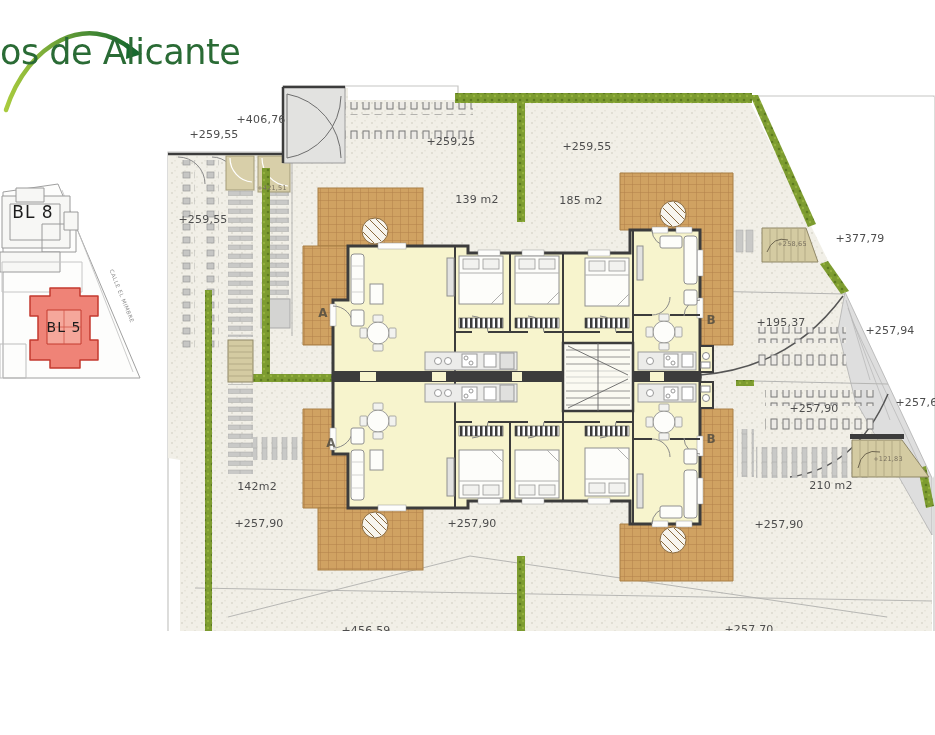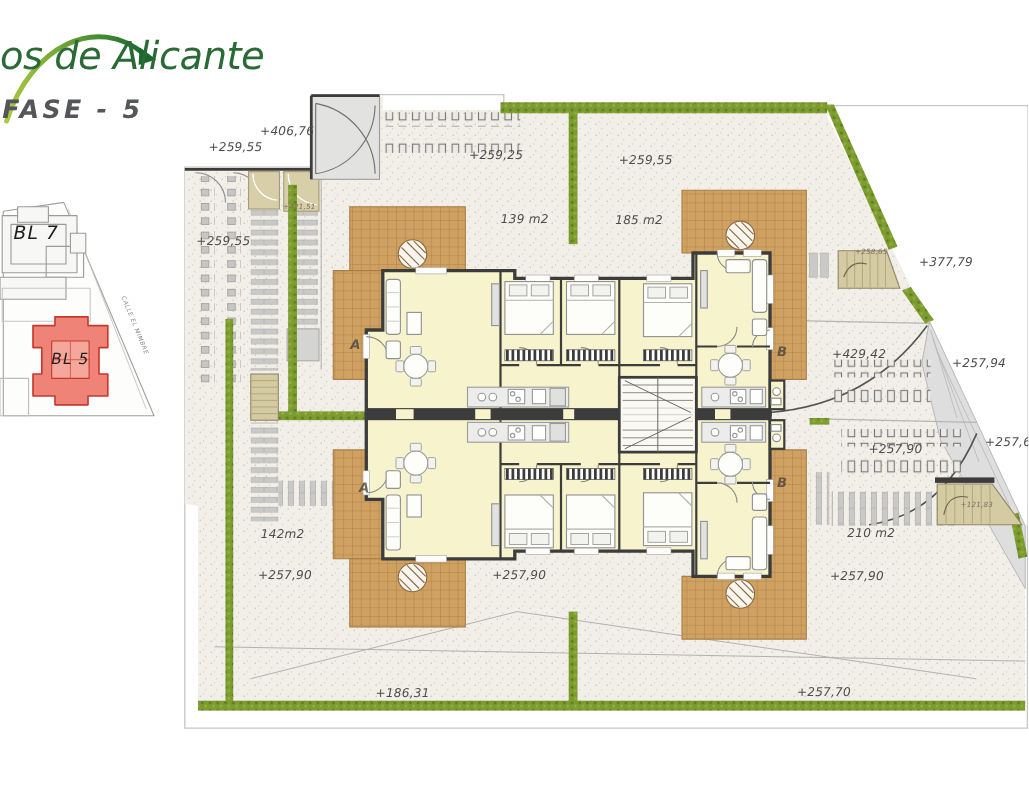--- a/index.html
+++ b/index.html
@@ -1,17 +1,17 @@
 <!DOCTYPE html>
 <html><head>
 <meta charset="utf-8">
 <style>
   html,body{margin:0;padding:0;background:#fff;}
-  #canvas{position:relative;width:935px;height:735px;overflow:hidden;
-          font-family:"DejaVu Sans",sans-serif;background:#fff;font-style:italic;}
+  #canvas{position:relative;width:935px;height:631px;overflow:hidden;
+          font-family:"DejaVu Sans",sans-serif;background:#fff;}
   #drawing{position:absolute;left:0;top:0;}
   .lbl{position:absolute;transform:translate(-50%,-50%);font-size:11px;
        color:#4d4d4d;white-space:nowrap;letter-spacing:.2px;}
   .sm{font-size:6.5px;color:#776f5e;}
   .unit{position:absolute;transform:translate(-50%,-50%);font-size:12px;
         font-weight:600;color:#4a473f;opacity:.8;}
   #brand{position:absolute;left:0;top:32px;font-size:35px;color:#2a6b35;
          letter-spacing:-.5px;white-space:nowrap;}
   #phase{position:absolute;left:2px;top:87px;font-size:23px;font-weight:bold;
          color:#55565a;letter-spacing:3px;white-space:nowrap;}
@@ -279,47 +279,46 @@
       <rect x="650" y="372" width="14" height="9"></rect>
     </g>
     <rect x="563" y="343" width="70" height="68" fill="#fbfaf2" stroke="#3c3c3c" stroke-width="2.5"></rect>
     <path d="M566,350 H630 M566,357 H630 M566,364 H630 M566,391 H630 M566,398 H630 M566,405 H630" stroke="#8a8a88" stroke-width="0.9"></path>
     <path d="M566,371 H630 M566,377 H630 M566,383 H630" stroke="#c2c2c0" stroke-width="0.7"></path>
     <path d="M568,346 L628,375 M568,408 L628,379 M598,343 V411" stroke="#666" stroke-width="0.9" fill="none"></path>
   </g>
 </svg>
 
 <div id="brand">os de Alicante</div>
-<div id="phase">FASE - 5</div>
-
-<div id="bl4-label">BL 7</div>
+
+<div id="bl4-label">BL 8</div>
 <div id="bl5-label">BL 5</div>
 <div id="street-label">CALLE EL MIMBRE</div>
 
 <div class="lbl" style="left:261px;top:119px">+406,76</div>
 <div class="lbl" style="left:214px;top:134px">+259,55</div>
 <div class="lbl" style="left:451px;top:141px">+259,25</div>
 <div class="lbl sm" style="left:272px;top:188px">+421,51</div>
 <div class="lbl" style="left:587px;top:146px">+259,55</div>
 <div class="lbl" style="left:477px;top:199px">139 m2</div>
 <div class="lbl" style="left:581px;top:200px">185 m2</div>
 <div class="lbl" style="left:203px;top:219px">+259,55</div>
-<div class="lbl sm" style="left:792px;top:229px">+258,65</div>
+<div class="lbl sm" style="left:792px;top:244px">+258,65</div>
 <div class="lbl" style="left:860px;top:238px">+377,79</div>
-<div class="lbl" style="left:781px;top:322px">+429,42</div>
+<div class="lbl" style="left:781px;top:322px">+195,37</div>
 <div class="lbl" style="left:890px;top:330px">+257,94</div>
 <div class="lbl" style="left:814px;top:408px">+257,90</div>
 <div class="lbl" style="left:920px;top:402px">+257,65</div>
 <div class="lbl sm" style="left:888px;top:459px">+121,83</div>
-<div class="lbl" style="left:792px;top:485px">210 m2</div>
+<div class="lbl" style="left:831px;top:485px">210 m2</div>
 <div class="lbl" style="left:779px;top:524px">+257,90</div>
 <div class="lbl" style="left:257px;top:486px">142m2</div>
 <div class="lbl" style="left:259px;top:523px">+257,90</div>
 <div class="lbl" style="left:472px;top:523px">+257,90</div>
-<div class="lbl" style="left:366px;top:630px">+186,31</div>
+<div class="lbl" style="left:366px;top:630px">+456,59</div>
 <div class="lbl" style="left:749px;top:629px">+257,70</div>
 
 <div class="unit" style="left:323px;top:313px">A</div>
 <div class="unit" style="left:331px;top:443px">A</div>
 <div class="unit" style="left:711px;top:320px">B</div>
 <div class="unit" style="left:711px;top:439px">B</div>
 
 </div>
 
 </body></html>

